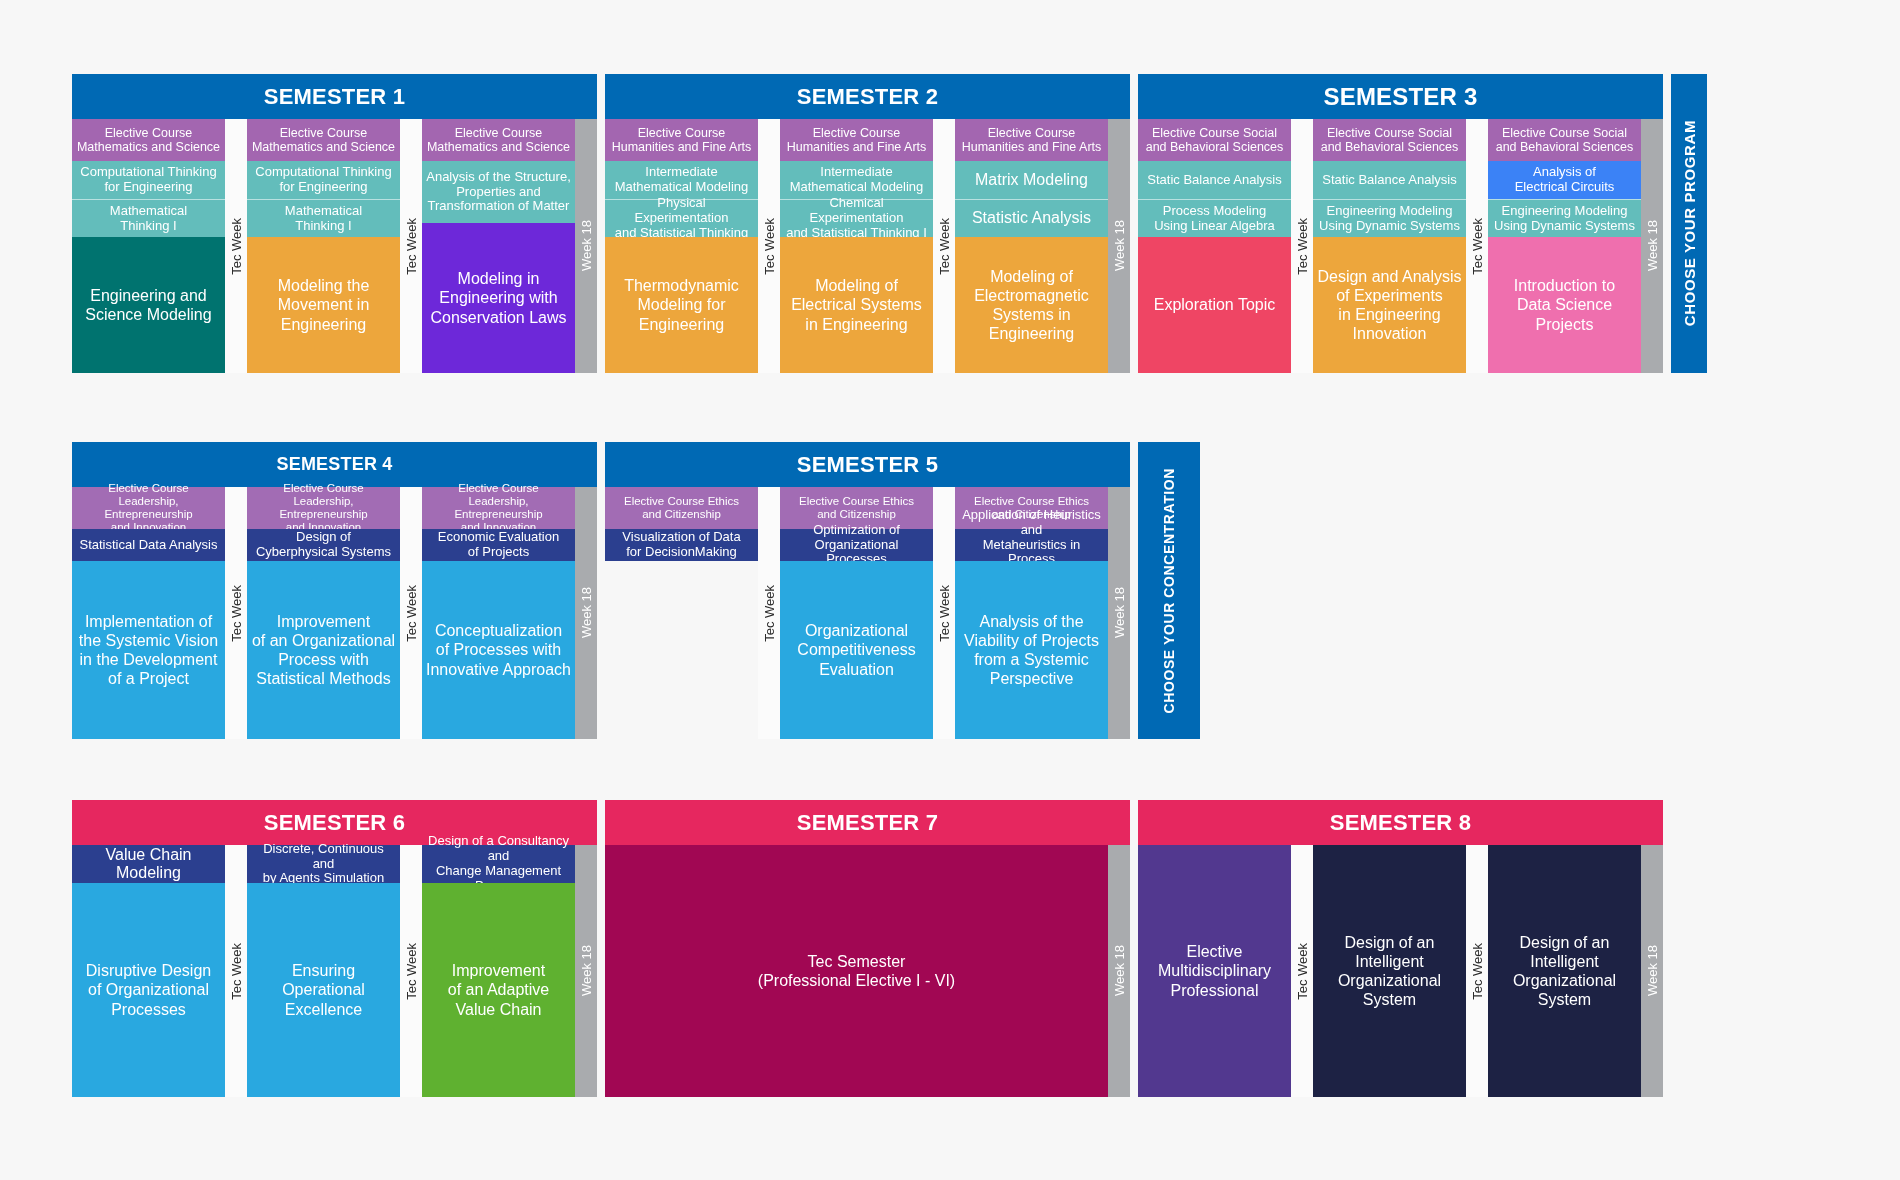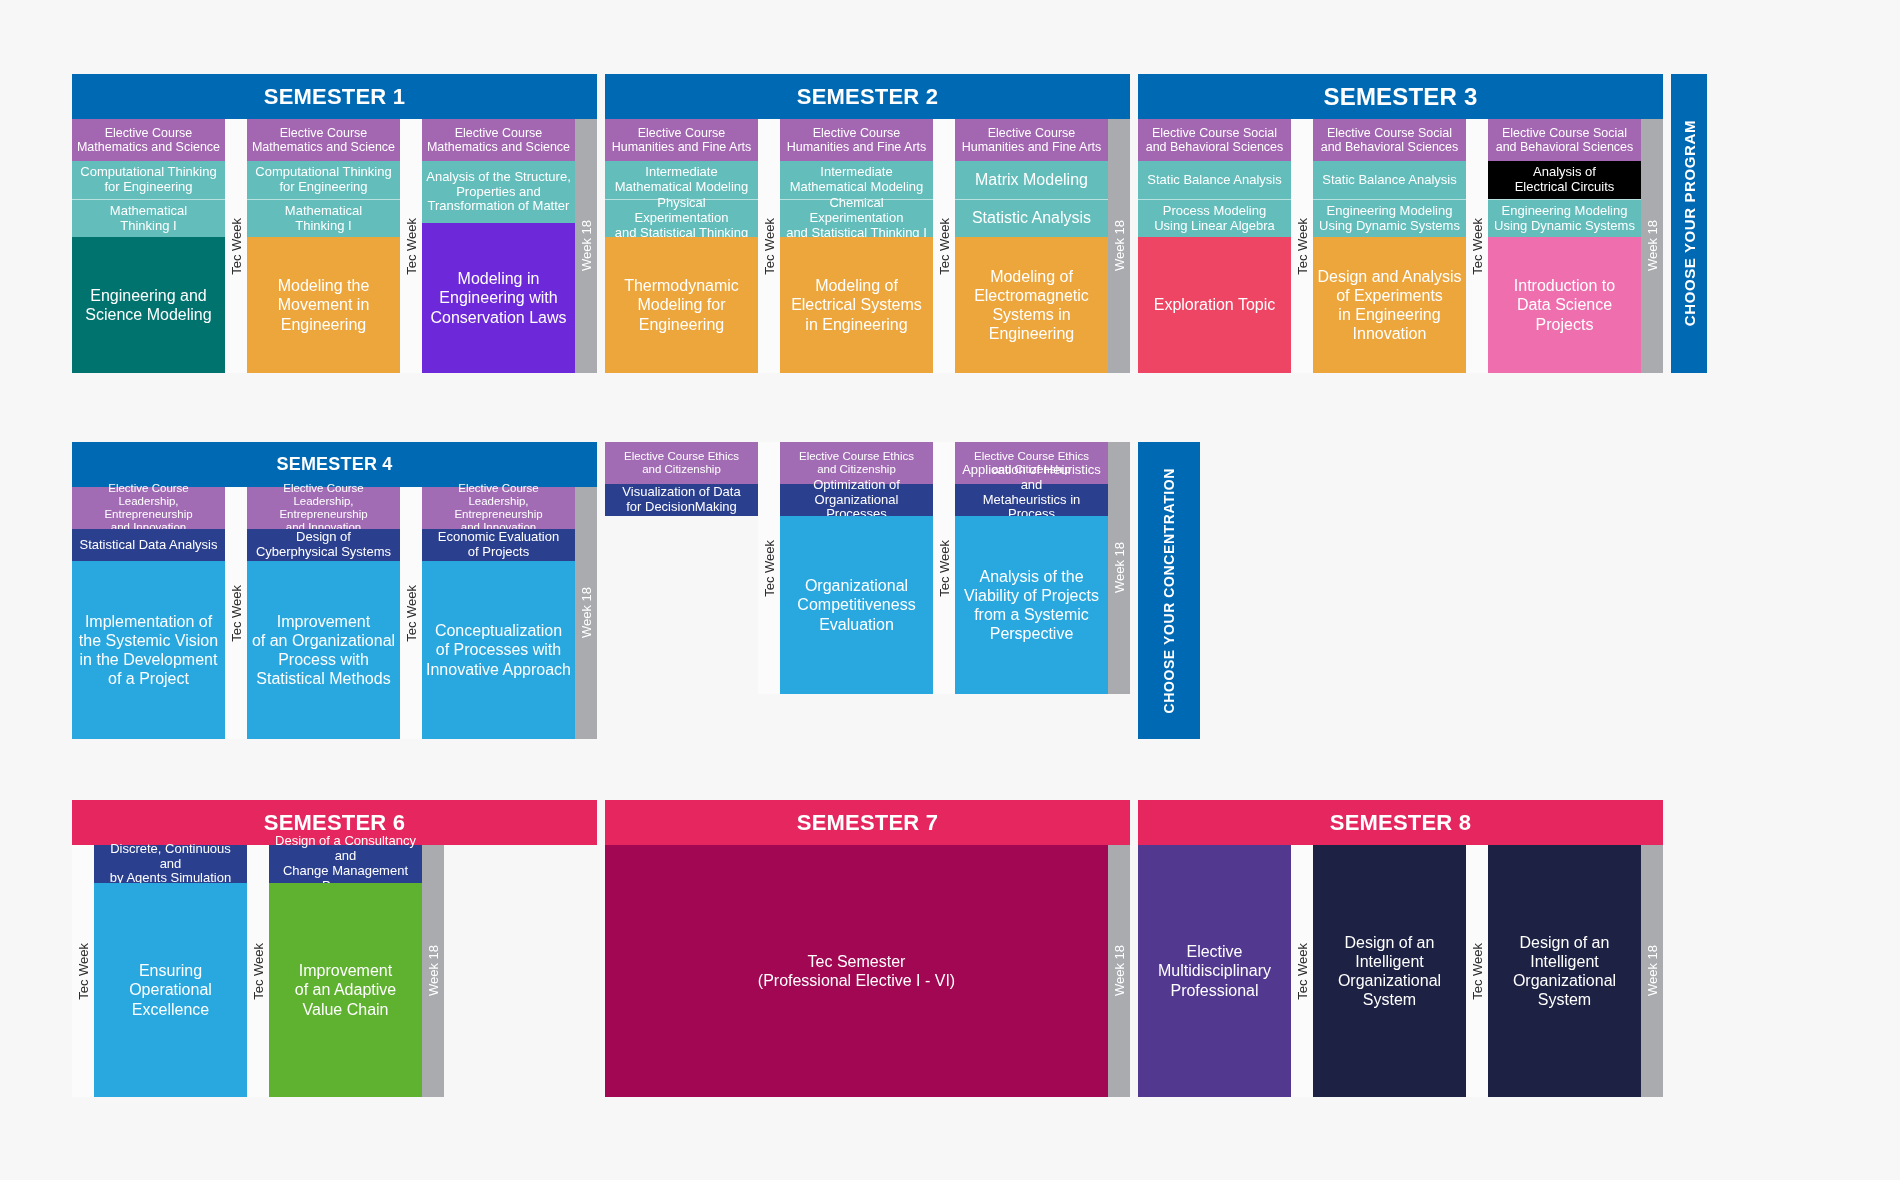--- a/index.html
+++ b/index.html
@@ -159,21 +159,21 @@
             <div class="cell elective" style="background: rgb(163, 102, 176); height: 42px;">Elective Course Social<br>and Behavioral Sciences</div>
             <div class="cell sub" style="background: rgb(99, 189, 187); height: 38px;">Static Balance Analysis</div>
             <div class="cell sub" style="background: rgb(99, 189, 187); height: 38px; border-top: 1px solid rgba(255, 255, 255, 0.55);">Engineering Modeling<br>Using Dynamic Systems</div>
             <div class="cell main" style="background: rgb(237, 166, 60); height: 136px;">Design and Analysis<br>of Experiments<br>in Engineering<br>Innovation</div>
           </div>
           <div class="sep tec" style="height: 254px; width: 22px;">
             <span>Tec Week</span>
           </div>
           <div class="col" style="width: 153px;">
             <div class="cell elective" style="background: rgb(163, 102, 176); height: 42px;">Elective Course Social<br>and Behavioral Sciences</div>
-            <div class="cell sub" style="background: #000000; height: 38px; text-align: center;">Analysis of<br>Electrical Circuits</div>
+            <div class="cell sub" style="background: #3b82f6; height: 38px; text-align: center;">Analysis of<br>Electrical Circuits</div>
             <div class="cell sub" style="background: rgb(99, 189, 187); height: 38px; border-top: 1px solid rgba(255, 255, 255, 0.55);">Engineering Modeling<br>Using Dynamic Systems</div>
             <div class="cell main" style="background: rgb(239, 111, 174); height: 136px;">Introduction to<br>Data Science<br>Projects</div>
           </div>
           <div class="sep w18" style="height: 254px; width: 22px;">
             <span>Week 18</span>
           </div>
         </div>
       </div>
       <div class="gap" style="width: 8px; height: 299px;"></div>
       <div class="banner" style="background: rgb(0, 105, 180); width: 36px; height: 299px;">
@@ -206,20 +206,21 @@
             <div class="cell sub" style="background: rgb(43, 63, 143); height: 32px;">Economic Evaluation<br>of Projects</div>
             <div class="cell main" style="background: rgb(41, 168, 224); height: 178px;">Conceptualization<br>of Processes with<br>Innovative Approach</div>
           </div>
           <div class="sep w18" style="height: 252px; width: 22px;">
             <span>Week 18</span>
           </div>
         </div>
       </div>
       <div class="gap" style="width: 8px; height: 297px;"></div>
       <div class="sem-group">
+        <div class="sem-header" style="background: rgb(0, 105, 180); height: 45px; width: 525px; font-size: 22px;">SEMESTER 5</div>
         <div class="sem-body">
           <div class="col" style="width: 153px;">
             <div class="cell elective" style="background: rgb(162, 108, 180); height: 42px; font-size: 11.5px;">Elective Course Ethics<br>and Citizenship</div>
             <div class="cell sub" style="background: rgb(43, 63, 143); height: 32px;">Visualization of Data<br>for DecisionMaking</div>
           </div>
           <div class="sep tec" style="height: 252px; width: 22px;">
             <span>Tec Week</span>
           </div>
           <div class="col" style="width: 153px;">
             <div class="cell elective" style="background: rgb(162, 108, 180); height: 42px; font-size: 11.5px;">Elective Course Ethics<br>and Citizenship</div>
@@ -242,20 +243,24 @@
       <div class="gap" style="width: 8px; height: 297px;"></div>
       <div class="banner" style="background: rgb(0, 105, 180); width: 62px; height: 297px; font-size: 14px;">
         <span>CHOOSE YOUR CONCENTRATION</span>
       </div>
     </div>
 
 <div class="row" id="row3" style="left:72px; top:800px;">
       <div class="sem-group">
         <div class="sem-header" style="background: rgb(230, 39, 95); height: 45px; width: 525px; font-size: 22px;">SEMESTER 6</div>
         <div class="sem-body">
+          <div class="col" style="width: 153px;">
+            <div class="cell sub big" style="background: rgb(43, 63, 143); height: 38px;">Value Chain Modeling</div>
+            <div class="cell main" style="background: rgb(41, 168, 224); height: 214px;">Disruptive Design<br>of Organizational<br>Processes</div>
+          </div>
           <div class="sep tec" style="height: 252px; width: 22px;">
             <span>Tec Week</span>
           </div>
           <div class="col" style="width: 153px;">
             <div class="cell sub" style="background: rgb(43, 63, 143); height: 38px;">Discrete, Continuous and<br>by Agents Simulation</div>
             <div class="cell main" style="background: rgb(41, 168, 224); height: 214px;">Ensuring<br>Operational<br>Excellence</div>
           </div>
           <div class="sep tec" style="height: 252px; width: 22px;">
             <span>Tec Week</span>
           </div>

